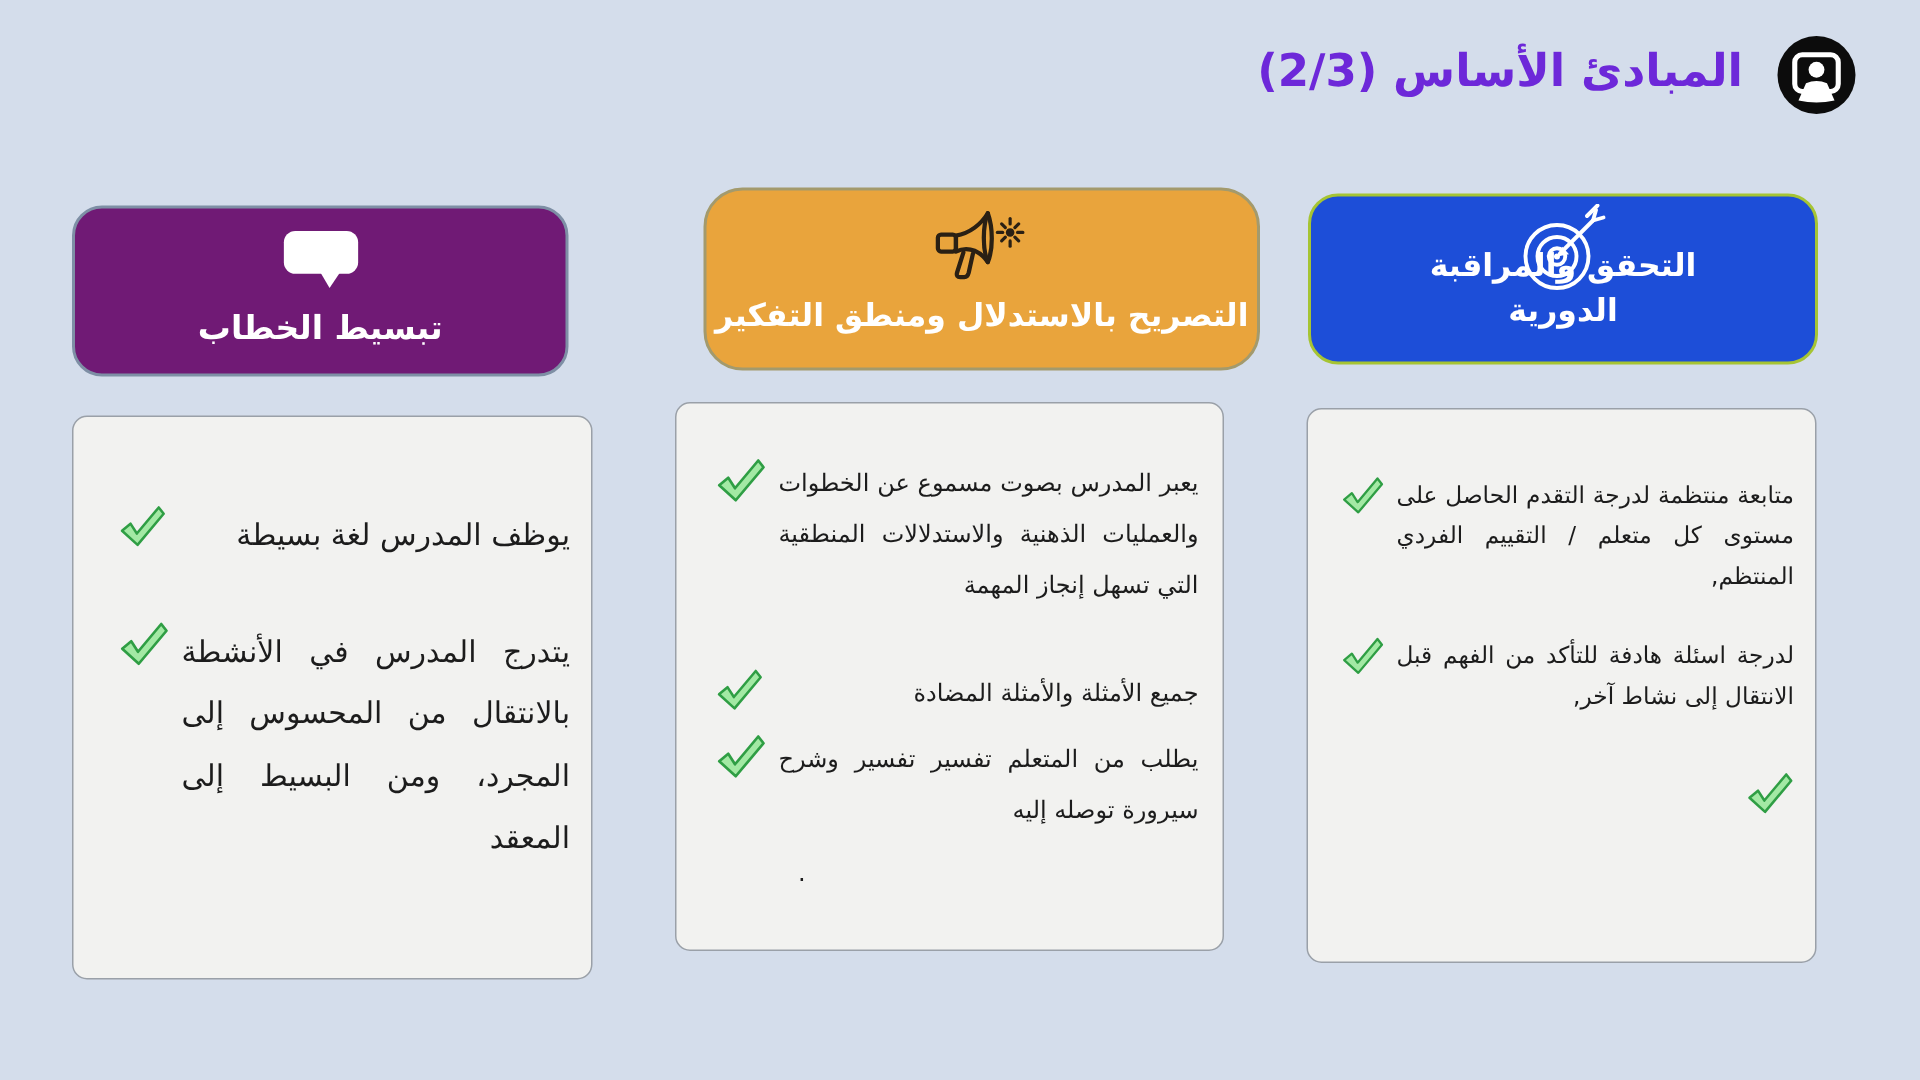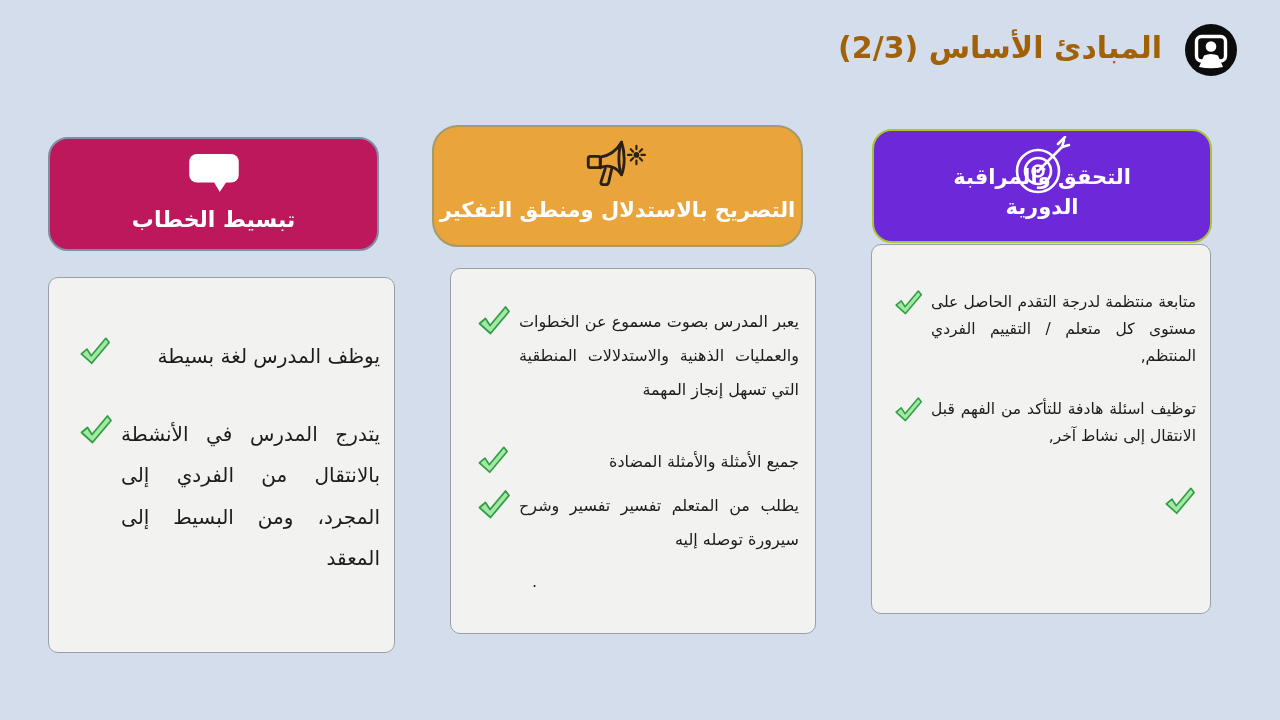--- a/index.html
+++ b/index.html
@@ -5,61 +5,61 @@
   * { margin:0; padding:0; box-sizing:border-box; }
   body { font-family:"DejaVu Sans", sans-serif; }
   .slide {
     position:relative; width:1280px; height:720px;
     background:#d4ddeb; overflow:hidden;
   }
 
   
   .page-title {
     position:absolute; top:30px; right:118px;
-    font-size:30px; font-weight:bold; color:#a16207;
+    font-size:30px; font-weight:bold; color:#6d28d9;
     direction:rtl; white-space:nowrap;
   }
   .logo { position:absolute; top:23px; right:42px; width:54px; height:54px; }
 
   
   .hdr {
     position:absolute; border-radius:20px;
     display:flex; flex-direction:column; align-items:center;
     color:#ffffff; font-weight:bold; text-align:center; direction:rtl;
   }
   .hdr-label { position:relative; z-index:2; line-height:1.45; }
 
   .hdr-monitoring {
     left:872px; top:129px; width:340px; height:114px;
-    background:#6d28d9; border:2px solid #a6c433;
+    background:#1d4ed8; border:2px solid #a6c433;
   }
   .hdr-monitoring .hdr-icon { position:absolute; top:5px; left:50%; transform:translateX(-50%); z-index:1; }
   .hdr-monitoring .hdr-label { margin-top:31px; font-size:21px; width:235px; }
 
   .hdr-reasoning {
-    left:432px; top:125px; width:371px; height:122px;
+    left:469px; top:125px; width:371px; height:122px;
     background:#e9a43c; border:2px solid #a39a6d; border-radius:26px;
   }
   .hdr-reasoning .hdr-icon { margin-top:7px; }
   .hdr-reasoning .hdr-label { font-size:21px; margin-top:1px; }
 
   .hdr-simplify {
     left:48px; top:137px; width:331px; height:114px;
-    background:#be185d; border:2px solid #7e8fa5;
+    background:#701a75; border:2px solid #7e8fa5;
   }
   .hdr-simplify .hdr-icon { margin-top:14px; }
   .hdr-simplify .hdr-label { font-size:22px; margin-top:7px; }
 
   
   .card {
     position:absolute; background:#f2f2f0;
     border:1.5px solid #9aa0a8; border-radius:10px;
     direction:rtl;
   }
-  .card-monitoring { left:871px; top:244px; width:340px; height:370px; padding:44px 14px 0 22px; }
+  .card-monitoring { left:871px; top:272px; width:340px; height:370px; padding:44px 14px 0 22px; }
   .card-reasoning  { left:450px; top:268px; width:366px; height:366px; padding:36px 16px 0 26px; }
   .card-simplify   { left:48px;  top:277px; width:347px; height:376px; padding:58px 14px 0 30px; }
 
   
   .bullet { display:flex; align-items:flex-start; gap:8px; direction:rtl; }
   .bullet .check { flex:0 0 auto; margin-top:0px; line-height:0; }
   .bullet p {
     flex:1 1 auto; direction:rtl; text-align:justify;
     color:#1c1c1c;
   }
@@ -115,21 +115,21 @@
   <div class="card card-monitoring">
     <div class="bullet b1">
       <p>متابعة منتظمة لدرجة التقدم الحاصل على مستوى كل متعلم / التقييم  الفردي المنتظم,</p>
       <span class="check">
         <svg width="29" height="27" viewBox="0 0 34 31">
             <path d="M2.5 18.5 L8.5 13.5 L13 20.5 L28.5 2 L32 6.5 L13.5 28.5 Z" fill="#a3e9a4" stroke="#2f9e44" stroke-width="1.8" stroke-linejoin="round"></path>
           </svg>
       </span>
     </div>
     <div class="bullet b2">
-      <p>توظيف اسئلة هادفة للتأكد من الفهم قبل الانتقال إلى نشاط آخر,</p>
+      <p>لدرجة اسئلة هادفة للتأكد من الفهم قبل الانتقال إلى نشاط آخر,</p>
       <span class="check">
         <svg width="29" height="27" viewBox="0 0 34 31">
             <path d="M2.5 18.5 L8.5 13.5 L13 20.5 L28.5 2 L32 6.5 L13.5 28.5 Z" fill="#a3e9a4" stroke="#2f9e44" stroke-width="1.8" stroke-linejoin="round"></path>
           </svg>
       </span>
     </div>
     <div class="bullet b3">
       <span class="check">
         <svg width="32" height="30" viewBox="0 0 34 31">
             <path d="M2.5 18.5 L8.5 13.5 L13 20.5 L28.5 2 L32 6.5 L13.5 28.5 Z" fill="#a3e9a4" stroke="#2f9e44" stroke-width="1.8" stroke-linejoin="round"></path>
@@ -204,21 +204,21 @@
   <div class="card card-simplify">
     <div class="bullet b1">
       <p>يوظف المدرس لغة بسيطة</p>
       <span class="check">
         <svg width="32" height="30" viewBox="0 0 34 31">
             <path d="M2.5 18.5 L8.5 13.5 L13 20.5 L28.5 2 L32 6.5 L13.5 28.5 Z" fill="#a3e9a4" stroke="#2f9e44" stroke-width="1.8" stroke-linejoin="round"></path>
           </svg>
       </span>
     </div>
     <div class="bullet b2">
-      <p>يتدرج المدرس في الأنشطة  بالانتقال من الفردي إلى المجرد، ومن البسيط إلى المعقد</p>
+      <p>يتدرج المدرس في الأنشطة  بالانتقال من المحسوس إلى المجرد، ومن البسيط إلى المعقد</p>
       <span class="check">
         <svg width="34" height="31" viewBox="0 0 34 31">
             <path d="M2.5 18.5 L8.5 13.5 L13 20.5 L28.5 2 L32 6.5 L13.5 28.5 Z" fill="#a3e9a4" stroke="#2f9e44" stroke-width="1.8" stroke-linejoin="round"></path>
           </svg>
       </span>
     </div>
   </div>
 
 </div>
 

